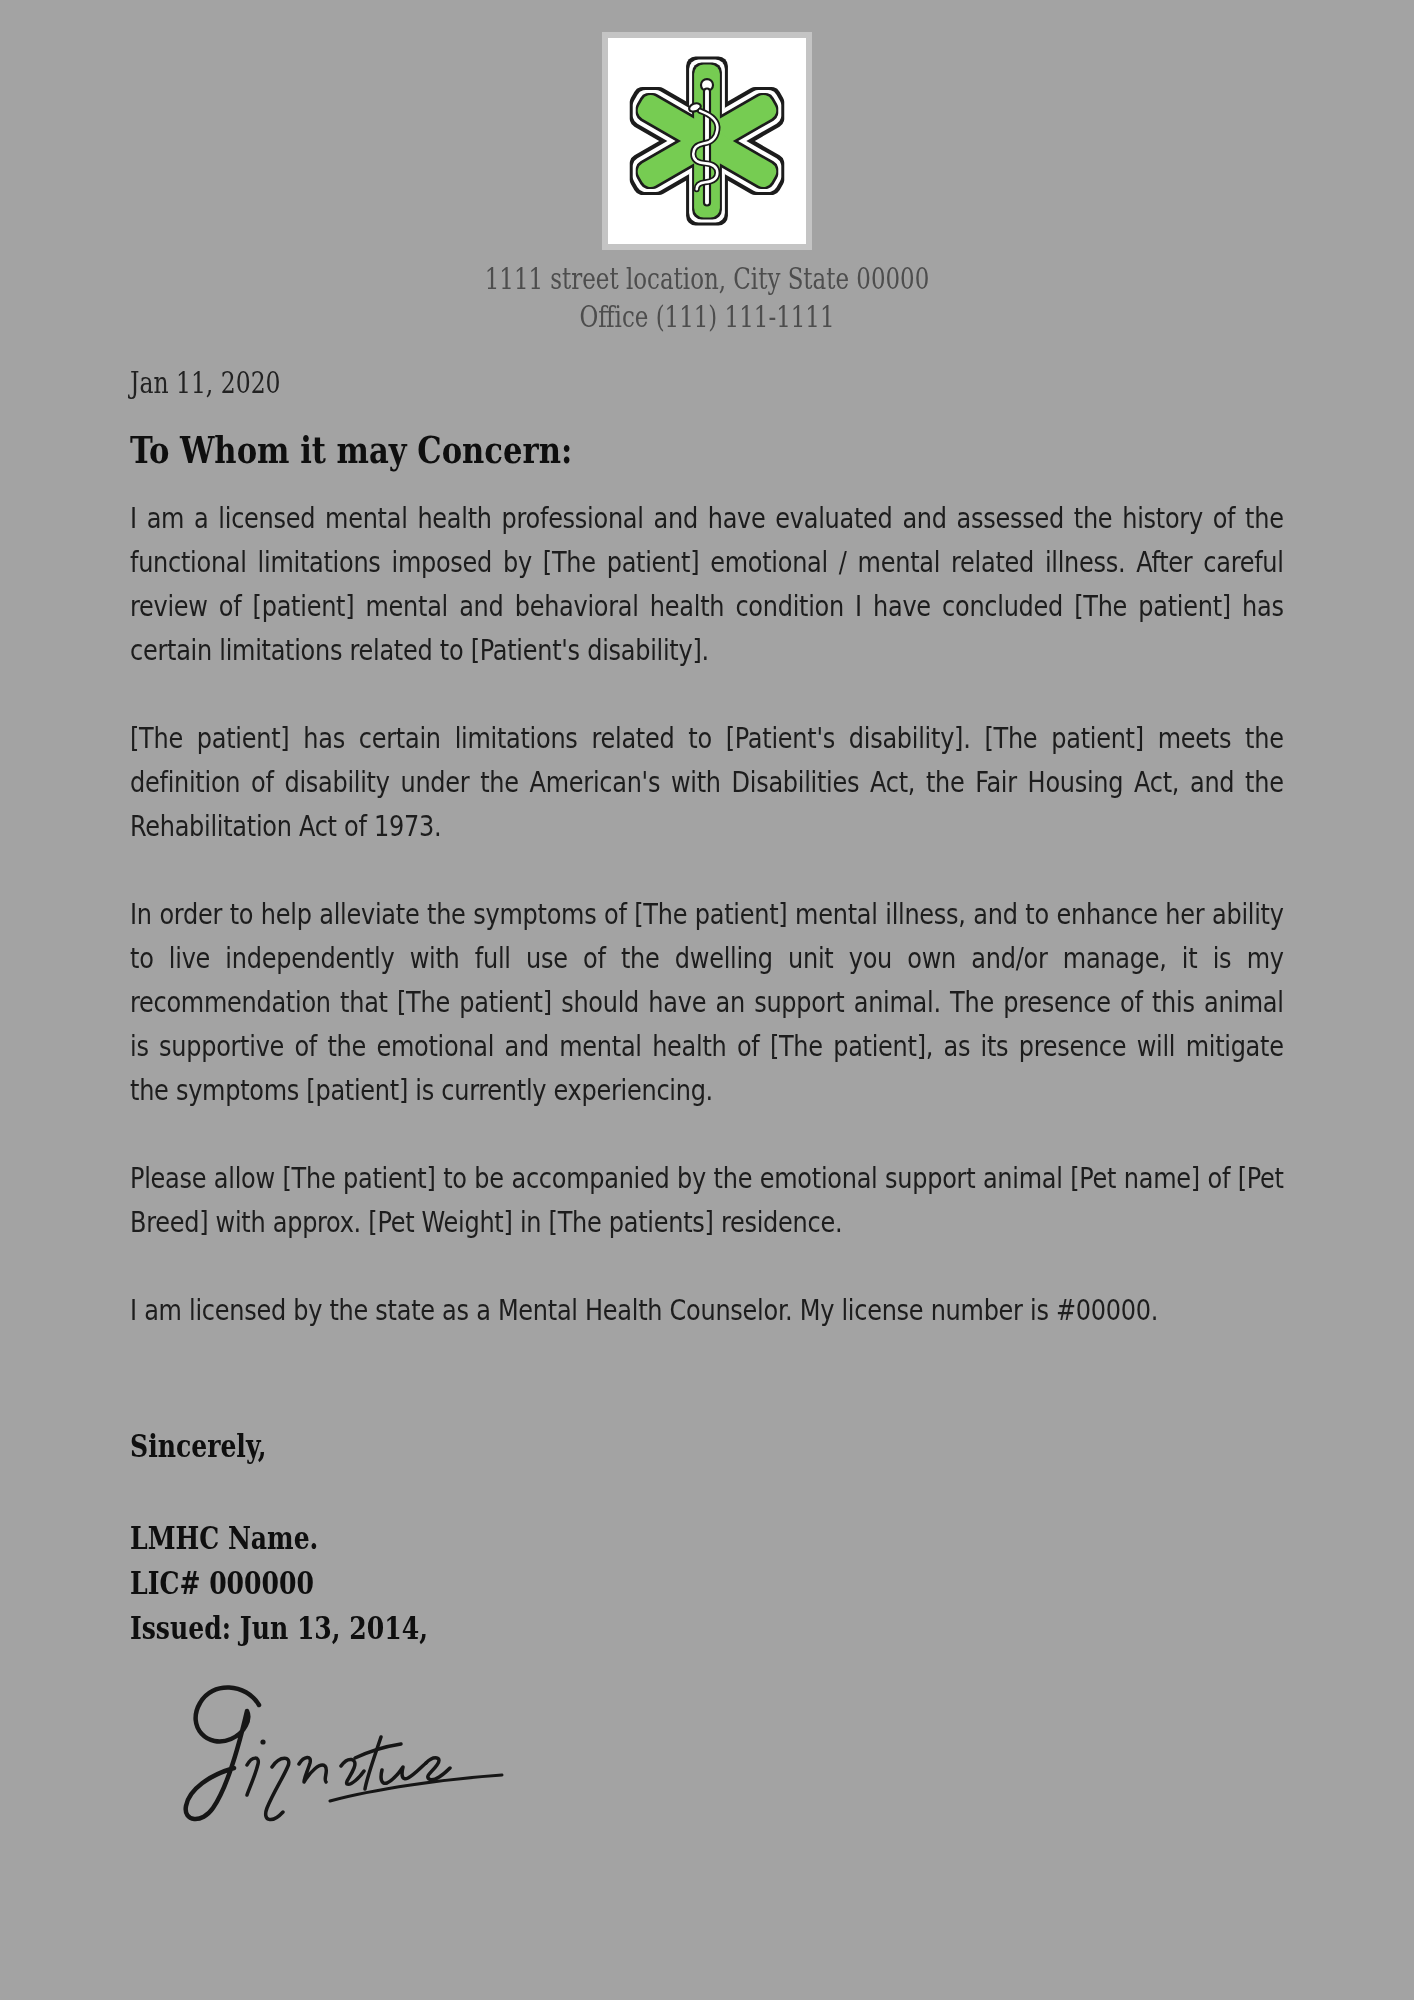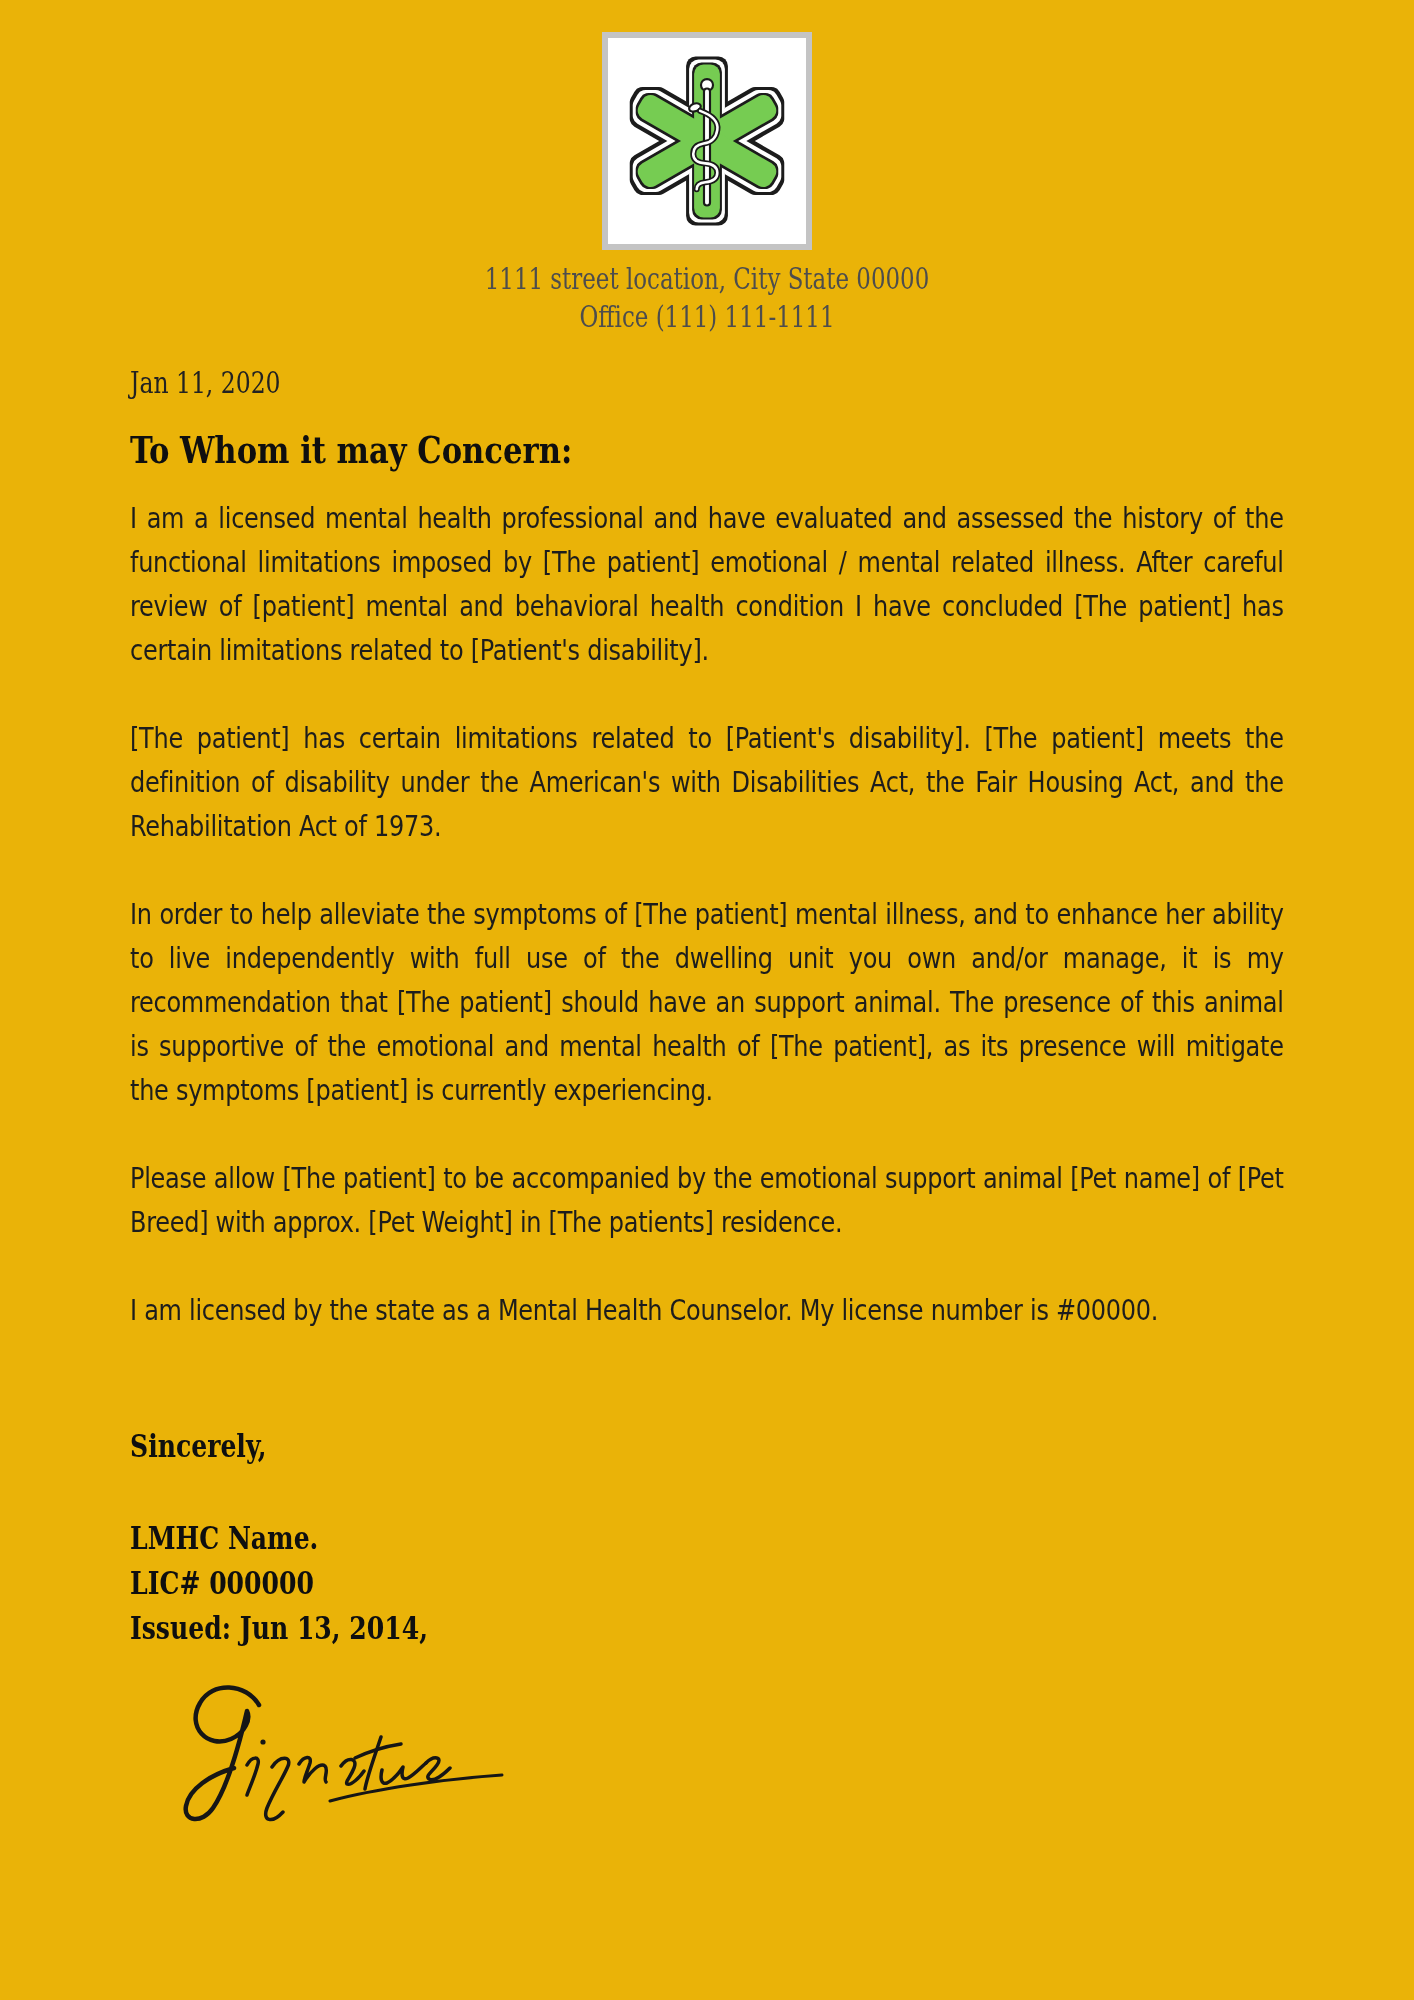--- a/index.html
+++ b/index.html
@@ -2,21 +2,21 @@
 <html><head>
 <meta charset="utf-8">
 <style>
   * { margin: 0; padding: 0; box-sizing: border-box; }
   html, body { background: #ffffff; }
   .page {
     position: relative;
     width: 1414px;
     height: 2000px;
     margin: 0 auto;
-    background: #eab308;
+    background: #a3a3a3;
     overflow: hidden;
   }
 
   
   .logo-box {
     width: 210px;
     height: 218px;
     margin: 32px auto 0;
     border: 6px solid #c4c4c4;
     background: #ffffff;

